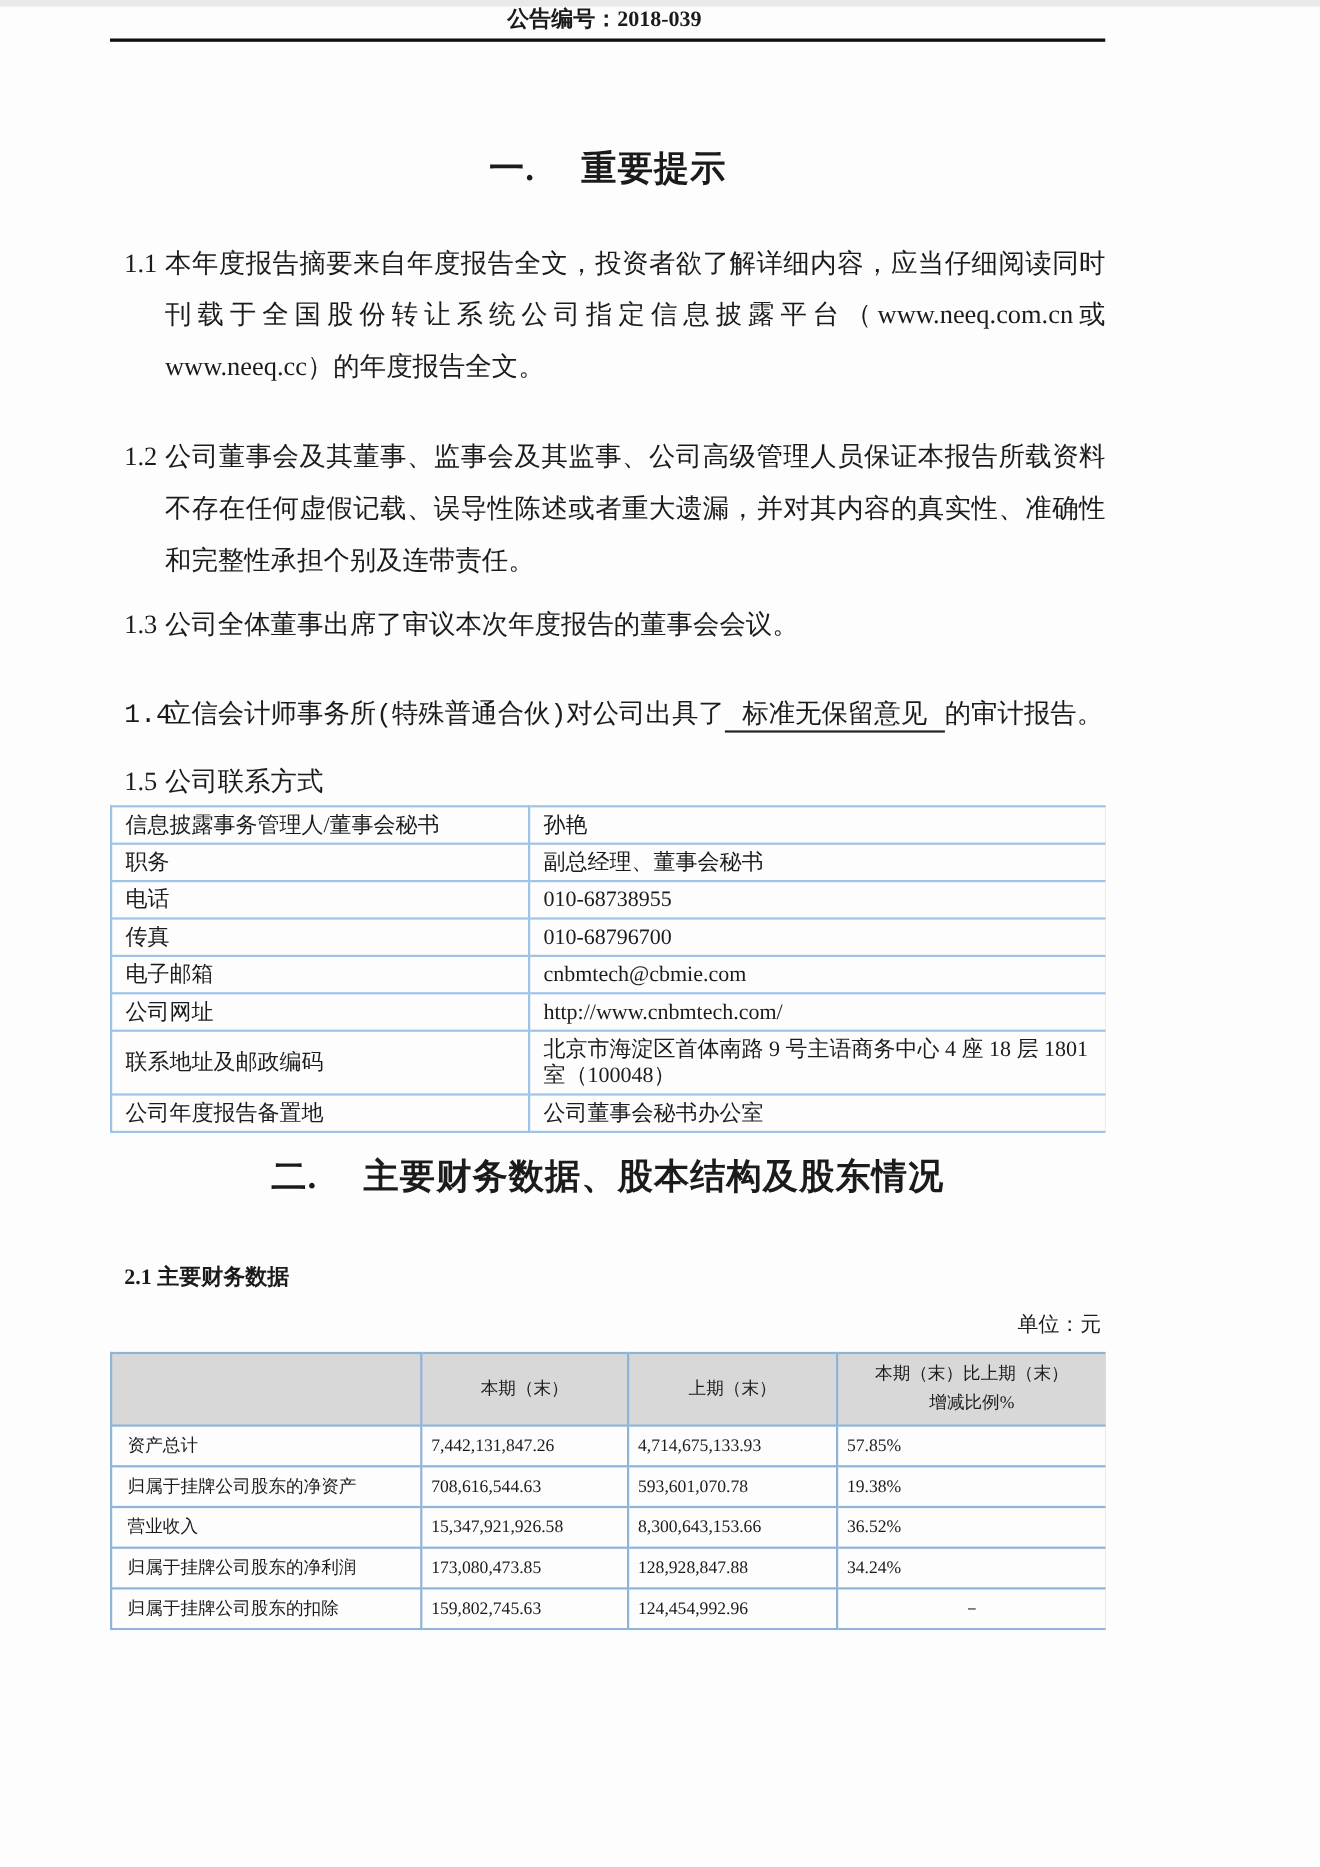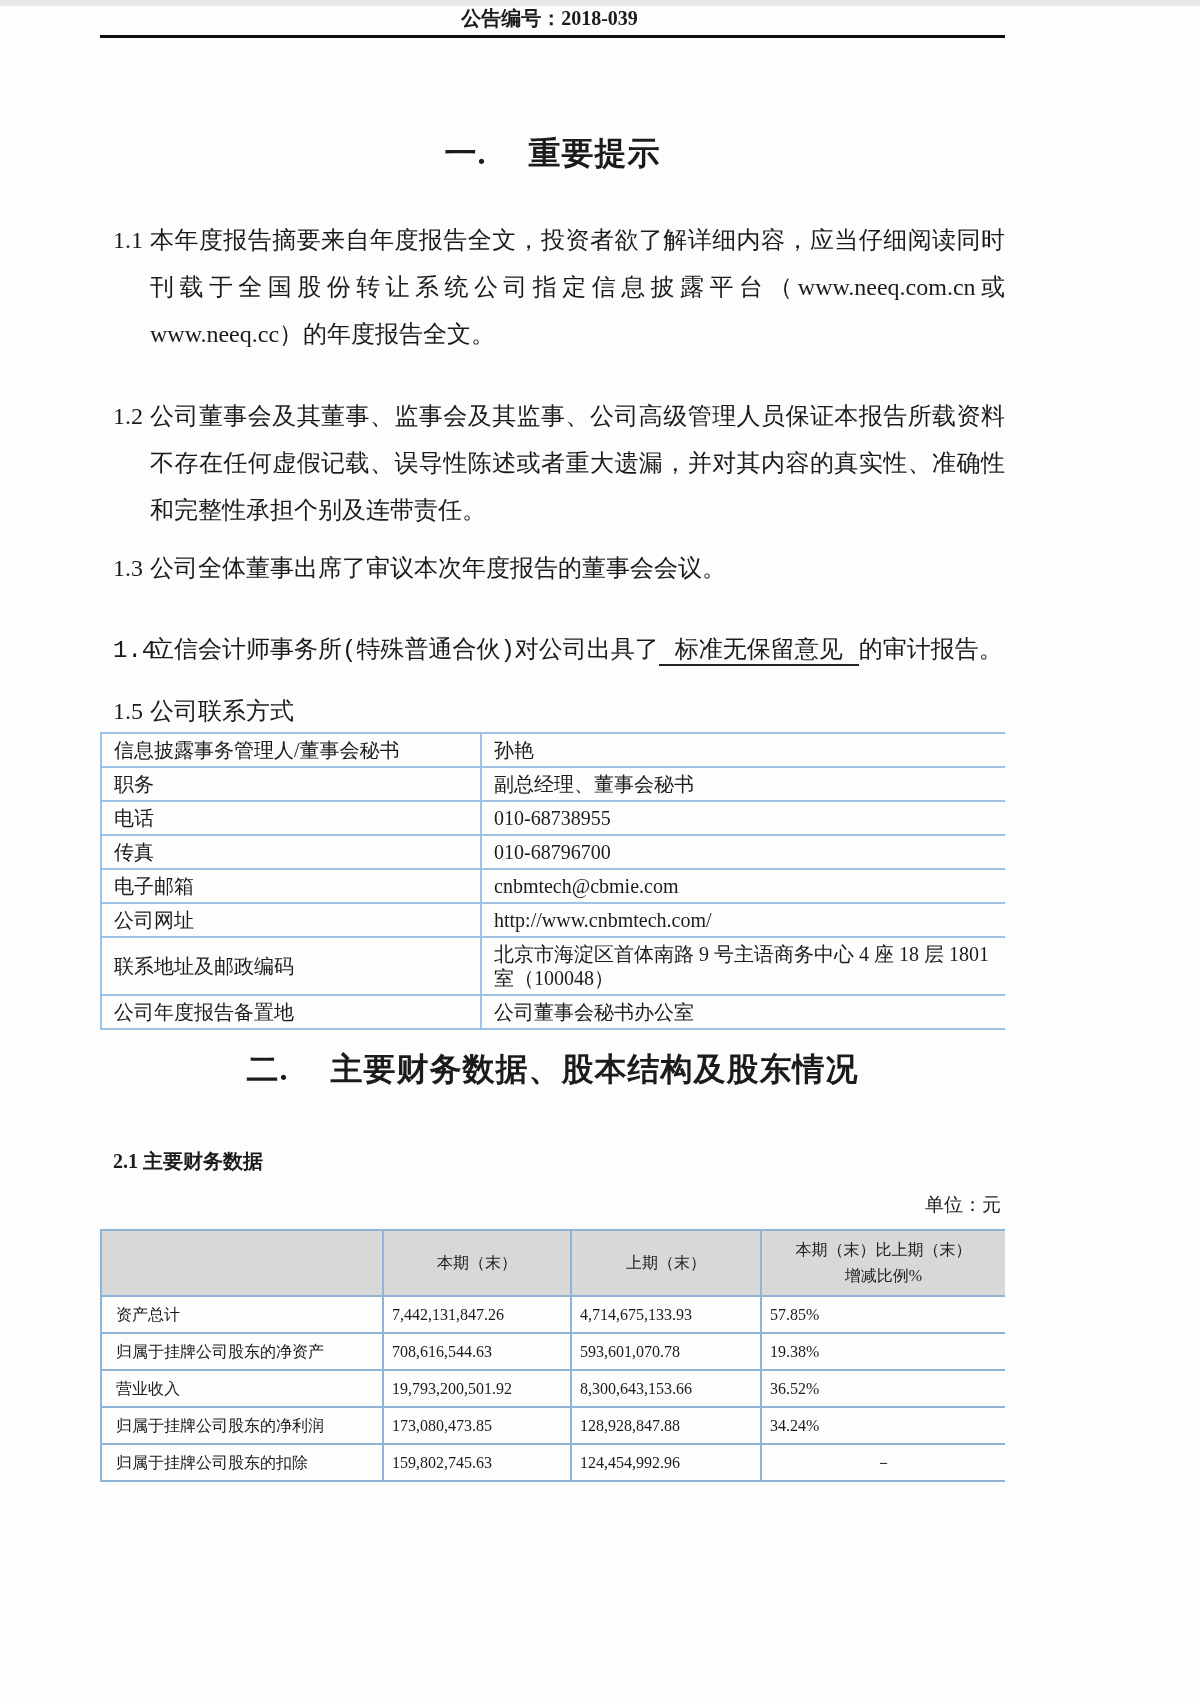--- a/index.html
+++ b/index.html
@@ -141,21 +141,21 @@
         <td class="numc">57.85%</td>
       </tr>
       <tr>
         <td class="lbl">归属于挂牌公司股东的净资产</td>
         <td class="numc">708,616,544.63</td>
         <td class="numc">593,601,070.78</td>
         <td class="numc">19.38%</td>
       </tr>
       <tr>
         <td class="lbl">营业收入</td>
-        <td class="numc">19,793,200,501.92</td>
+        <td class="numc">15,347,921,926.58</td>
         <td class="numc">8,300,643,153.66</td>
         <td class="numc">36.52%</td>
       </tr>
       <tr>
         <td class="lbl">归属于挂牌公司股东的净利润</td>
         <td class="numc">173,080,473.85</td>
         <td class="numc">128,928,847.88</td>
         <td class="numc">34.24%</td>
       </tr>
       <tr>

